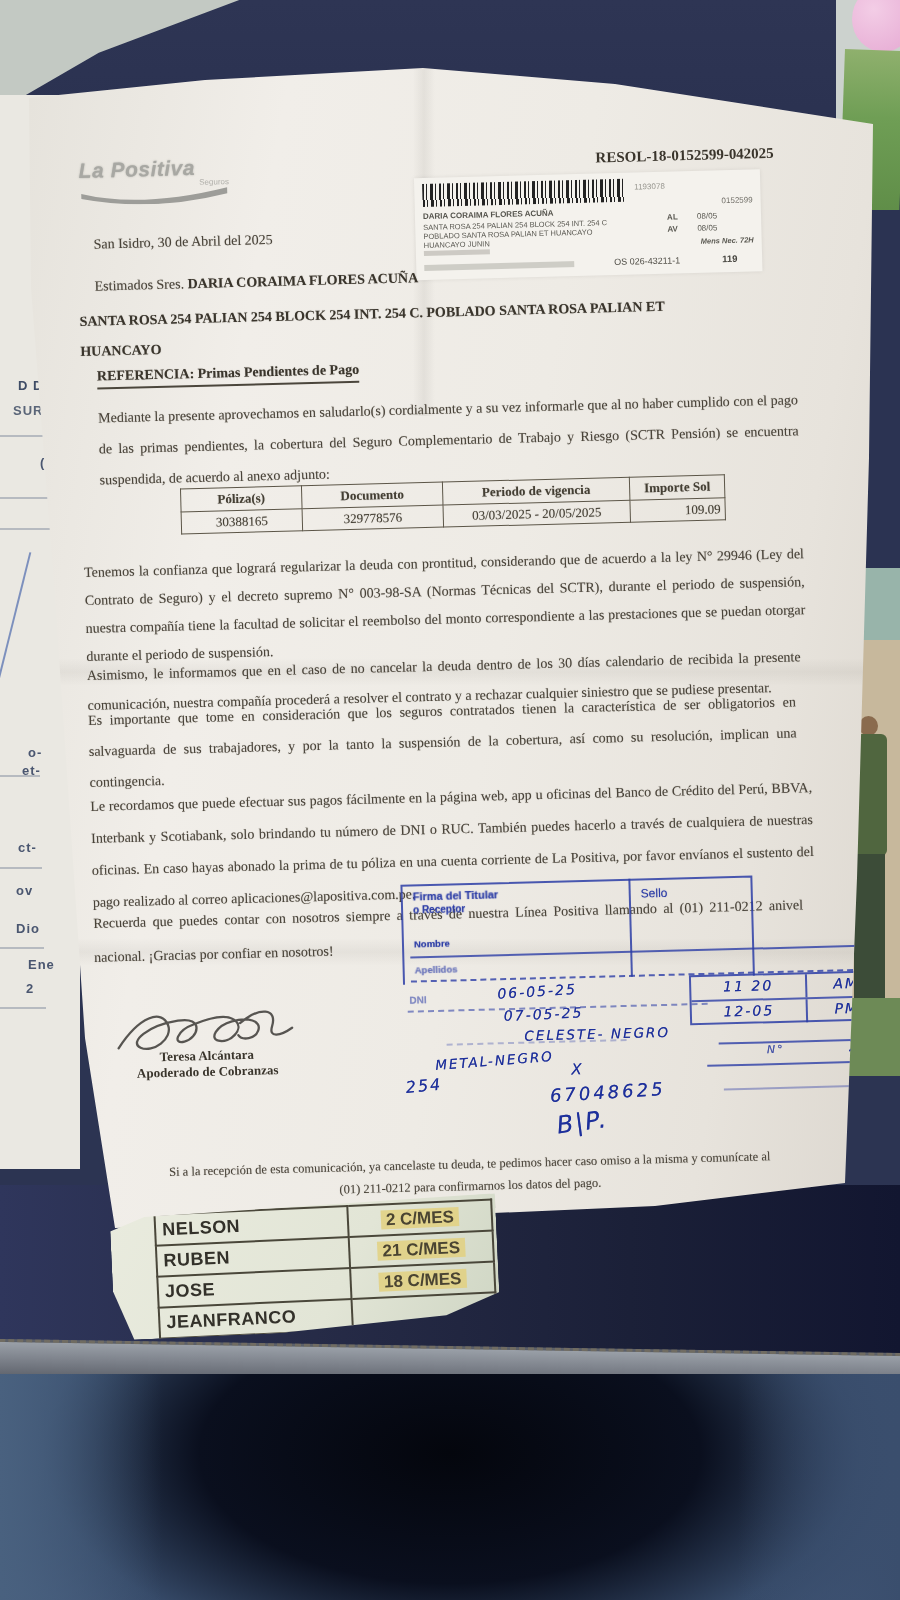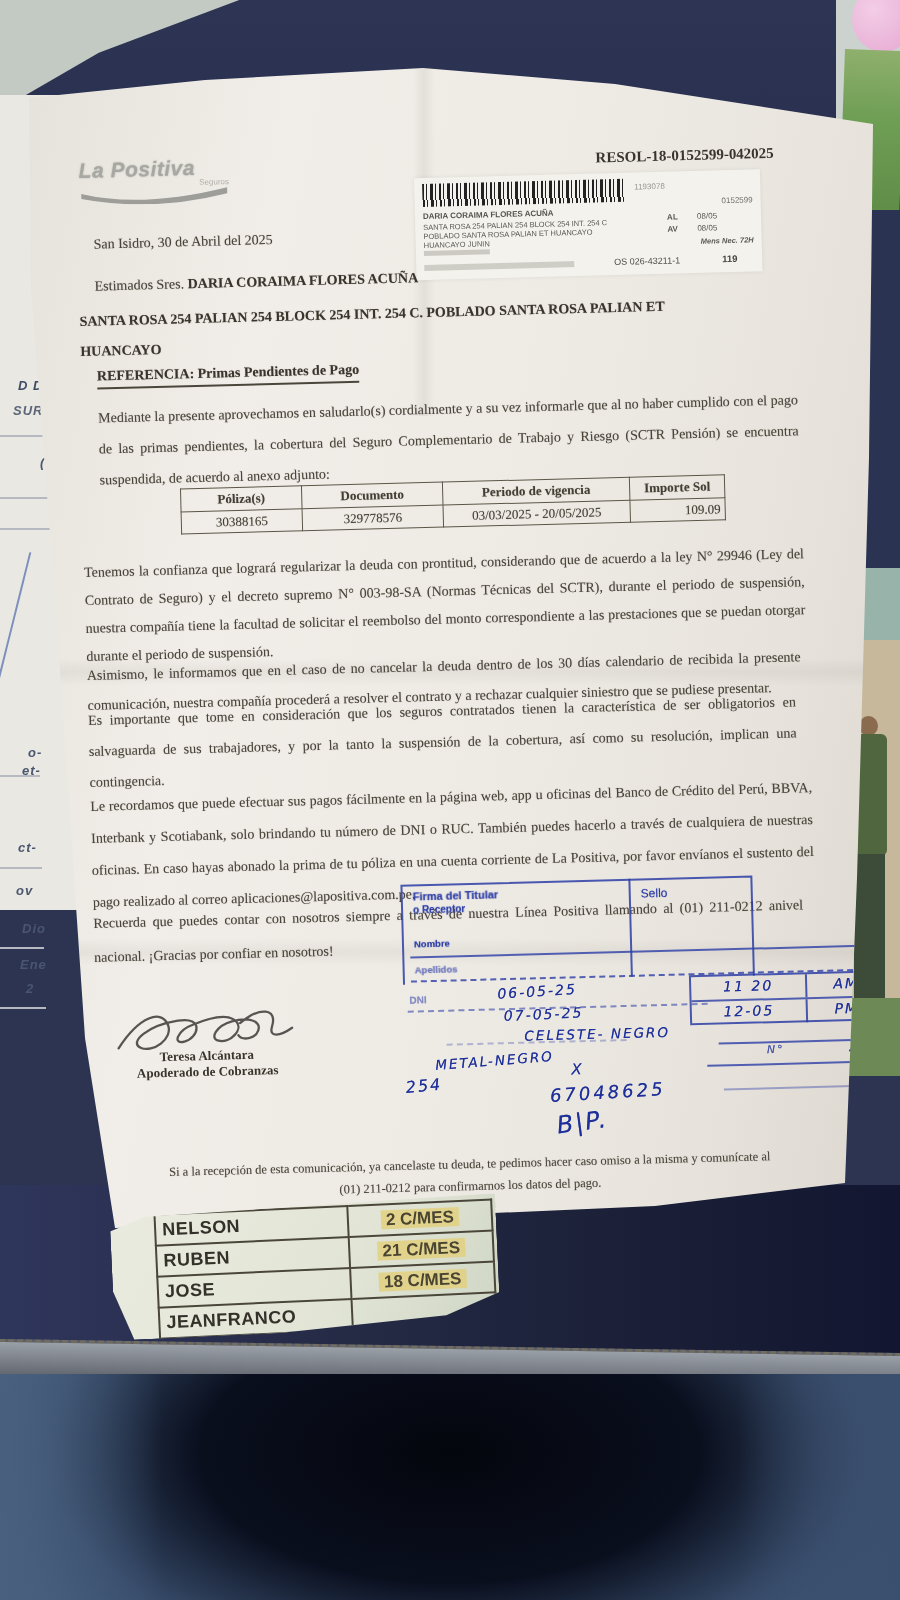--- a/index.html
+++ b/index.html
@@ -30,22 +30,22 @@
   .bg-table-edge { position:absolute; left:-10px; top:1346px; width:920px; height:38px;
             transform:rotate(.9deg); border-top:3px dashed rgba(130,118,92,.55);
             background:linear-gradient(180deg,#9aa0a8 0%,#7d828b 45%,#595d66 100%); }
   .bg-denim { position:absolute; left:0; top:1374px; width:900px; height:226px;
             background:radial-gradient(ellipse 58% 120% at 50% 35%, #04060d 0%, #0a0f1e 48%, #31456394 78%, #44597b 100%), #3d5170; }
   .bg-denim .fold { position:absolute; left:0; top:0; width:180px; height:100%;
             background:linear-gradient(90deg,#49617f 0%,transparent 90%); }
   .bg-denim .fold.r { left:auto; right:0; background:linear-gradient(270deg,#3a4e6d 0%,transparent 90%); }
 
   
-  .scrap-left { position:absolute; left:0; top:95px; width:80px; height:815px;
-            background:#eae8e2; z-index:2; color:#4a5670; font-family:"Liberation Sans",sans-serif;font-style:italic; }
+  .scrap-left { position:absolute; left:0; top:95px; width:80px; height:1074px;
+            background:#eae8e2; z-index:2; color:#4a5670; font-family:"Liberation Sans",sans-serif; }
   .scrap-left .frag { position:absolute; font-weight:bold; font-size:13px; letter-spacing:1px; }
   .scrap-left .rule { position:absolute; height:2px; background:#b6bac0; }
   .scrap-left .diag { position:absolute; left:10px; top:455px; width:2px; height:160px; background:#7d90bd; transform:rotate(14deg); }
 
   
   .paper { position:absolute; left:15px; top:58px; width:862px; height:1180px; z-index:3;
            background:linear-gradient(100deg,#e5e2db 0%,#f1eee9 26%,#eeebe5 55%,#e7e3dc 82%,#dcd7cf 100%);
            clip-path:polygon(14px 40px,190px 22px,408px 10px,600px 26px,858px 66px,854px 400px,842px 820px,830px 1125px,640px 1148px,320px 1162px,100px 1170px,70px 980px,40px 540px,16px 230px);
            box-shadow:0 10px 24px rgba(0,0,0,.5); }
   .crease-v { position:absolute; left:398px; top:8px; width:22px; height:350px;
@@ -166,22 +166,22 @@
     <span class="frag" style="left:13px; top:308px; color:#5a6578;">SUR</span>
     <span class="frag" style="left:40px; top:360px;">(</span>
     <div class="rule" style="left:0; top:340px; width:62px;"></div>
     <div class="rule" style="left:0; top:402px; width:58px;"></div>
     <div class="rule" style="left:0; top:433px; width:54px;"></div>
     <div class="diag"></div>
     <span class="frag" style="left:28px; top:650px;">o-</span>
     <span class="frag" style="left:22px; top:668px;">et-</span>
     <span class="frag" style="left:18px; top:745px;">ct-</span>
     <span class="frag" style="left:16px; top:788px;">ov</span>
-    <span class="frag" style="left:22px; top:826px;">Dio</span>
-    <span class="frag" style="left:20px; top:862px;">Ene</span>
+    <span class="frag" style="left:16px; top:826px;">Dio</span>
+    <span class="frag" style="left:28px; top:862px;">Ene</span>
     <span class="frag" style="left:26px; top:886px;">2</span>
     <div class="rule" style="left:0; top:680px; width:40px;"></div>
     <div class="rule" style="left:0; top:772px; width:42px;"></div>
     <div class="rule" style="left:0; top:852px; width:44px;"></div>
     <div class="rule" style="left:0; top:912px; width:46px;"></div>
   </div>
 
   <div class="paper">
     <div class="crease-v"></div>
     <div class="crease-h" style="top:600px;"></div>

